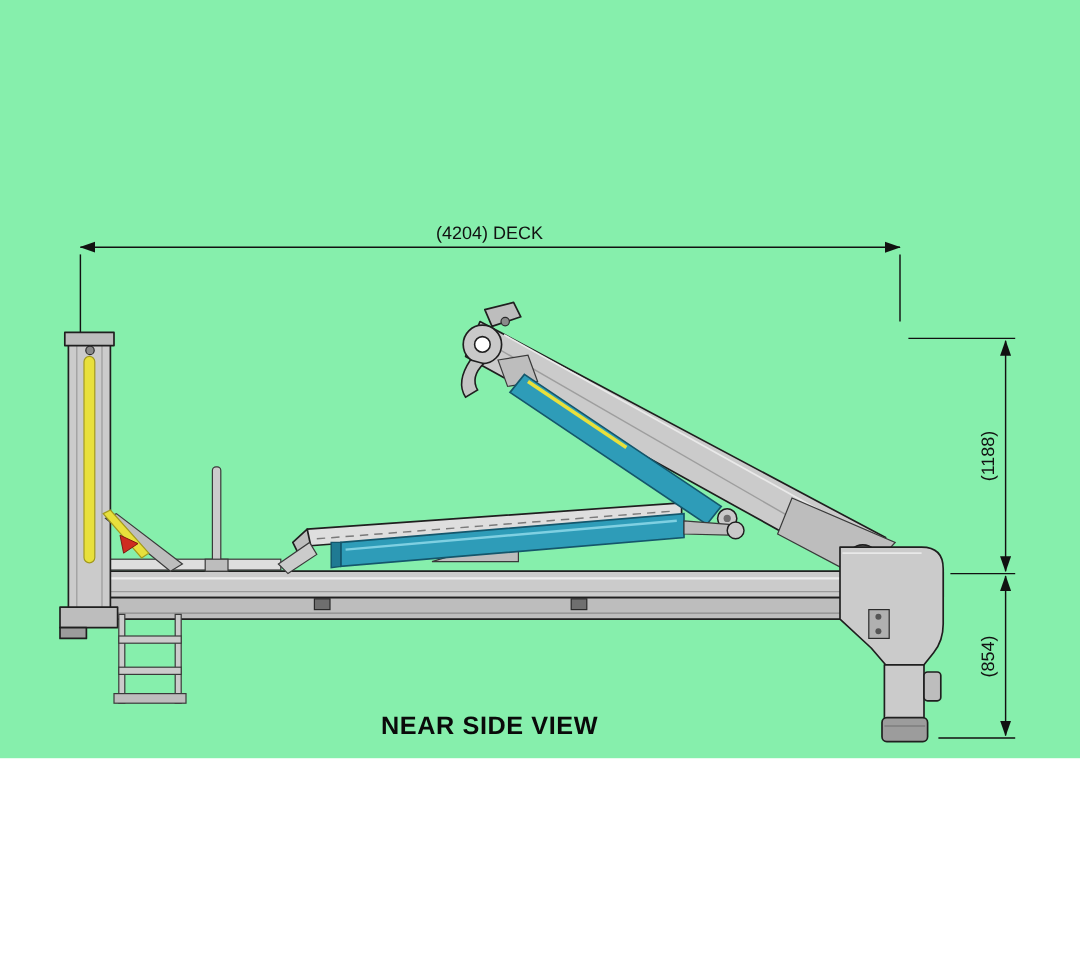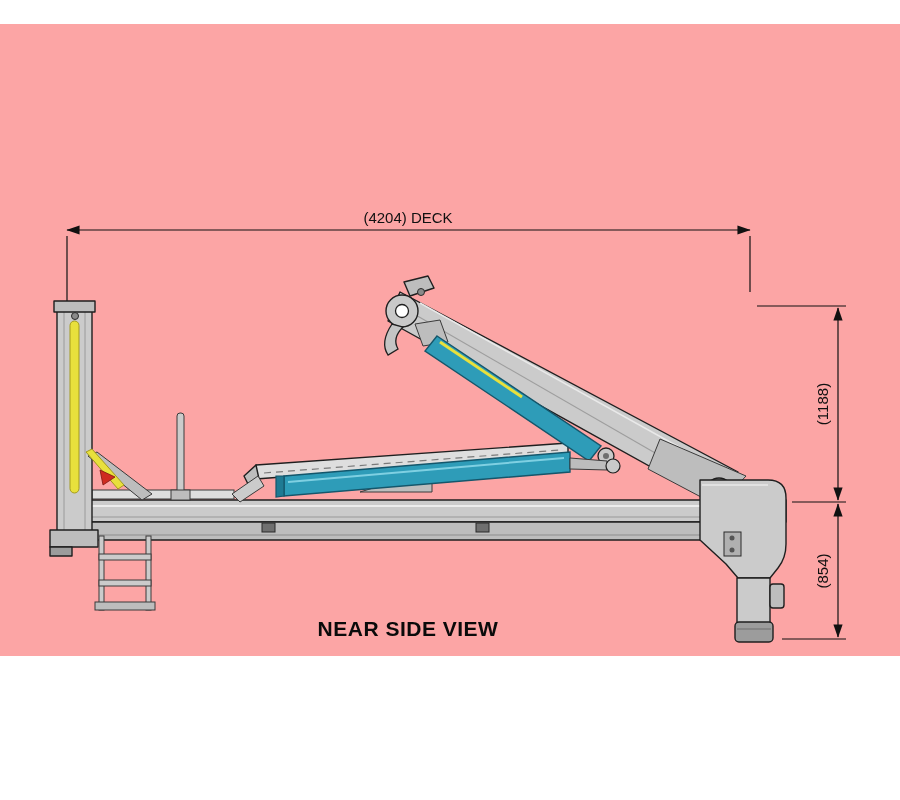--- a/index.html
+++ b/index.html
@@ -1,17 +1,17 @@
 <!DOCTYPE html>
 <html><head>
 <meta charset="utf-8">
 <style>
   html,body{margin:0;padding:0;background:#ffffff;}
-  .page{position:relative;width:900px;height:632px;background:#fca5a5;overflow:hidden;
-        font-family:"Liberation Sans", sans-serif;margin-top:24px;}
+  .page{position:relative;width:900px;height:632px;background:#86efac;overflow:hidden;
+        font-family:"Liberation Sans", sans-serif;}
   svg{display:block;}
   .outline{stroke:#1f1f1f;stroke-width:1.4;stroke-linejoin:round;}
   .thin{stroke:#3a3a3a;stroke-width:1;}
   .body-fill{fill:#cbcbcb;}
   .body-light{fill:#dedede;}
   .body-mid{fill:#bdbdbd;}
   .body-dark{fill:#9c9c9c;}
   .teal{fill:#2e9cb8;stroke:#14566b;stroke-width:1.4;}
   .teal-dark{fill:#1f7a93;stroke:#14566b;stroke-width:1.2;}
   .yellow{fill:#e8e03c;stroke:#a39a1e;stroke-width:1;}

